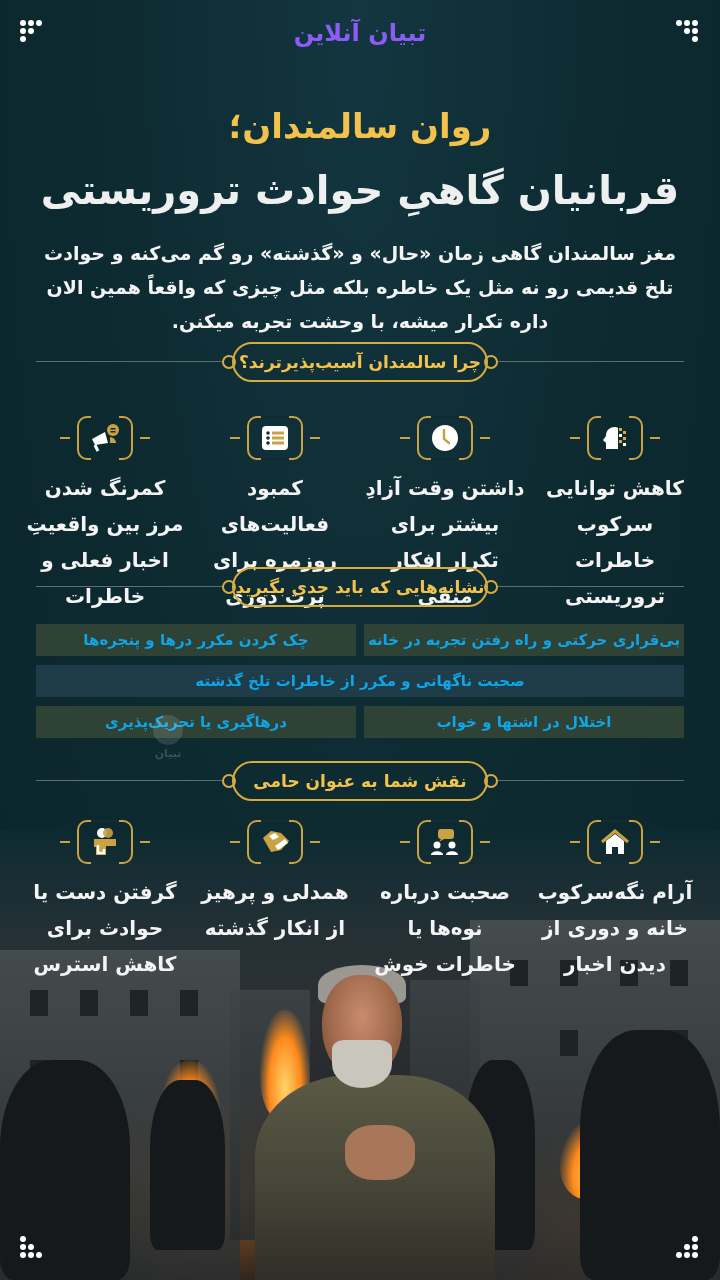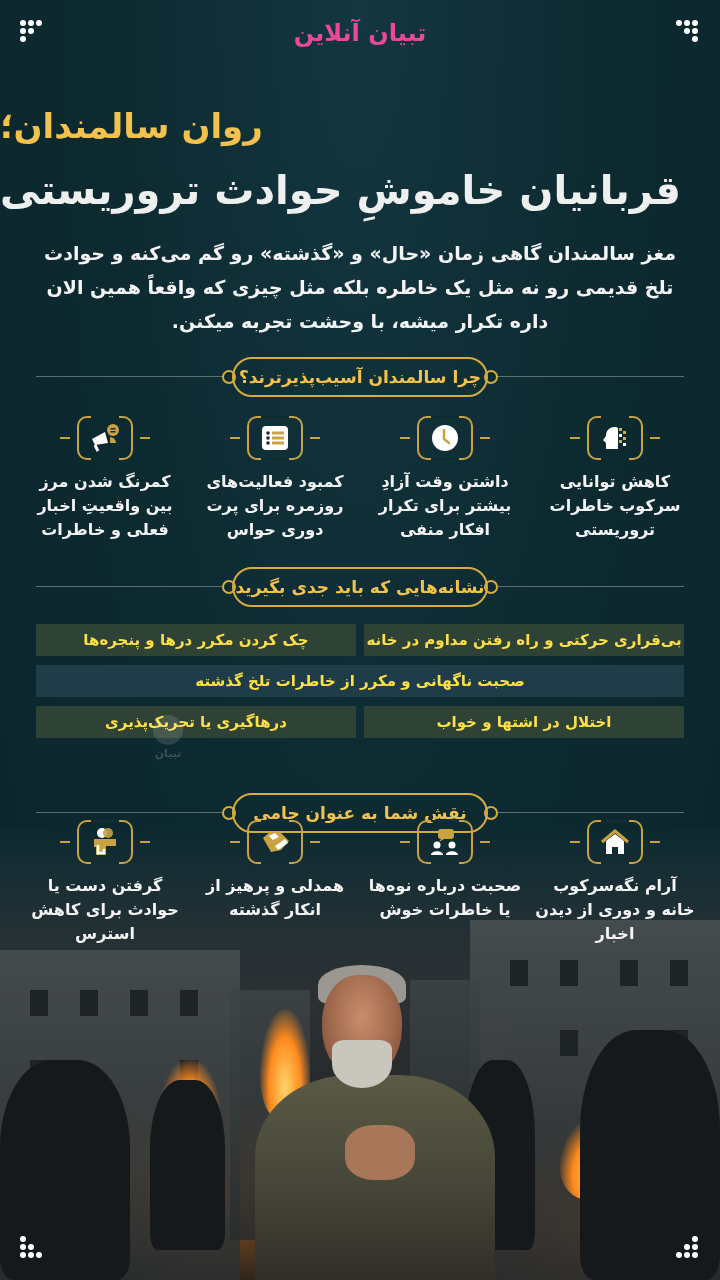--- a/index.html
+++ b/index.html
@@ -47,24 +47,24 @@
   }
   .oldman-hand { position: absolute; left: 345px; top: 1125px; width: 70px; height: 55px; border-radius: 40%; background: #a8775a; }
   .police { position: absolute; left: 435px; top: 1118px; width: 42px; height: 8px; background: linear-gradient(90deg,#ff3355,#ffffff,#3a7bff); border-radius: 4px; filter: blur(1px); }
 
   
   .corner { position: absolute; width: 24px; height: 24px; }
   .corner i { position: absolute; width: 6px; height: 6px; background: #fff; border-radius: 50%; }
 
   
   .logo { position: absolute; top: 18px; left: 0; right: 0; text-align: center; }
-  .logo .fa { font-family: "DejaVu Sans", sans-serif; font-weight: bold; font-size: 24px; color: #ec4899; line-height: 30px; direction: rtl; }
+  .logo .fa { font-family: "DejaVu Sans", sans-serif; font-weight: bold; font-size: 24px; color: #8b5cf6; line-height: 30px; direction: rtl; }
   .logo .en { font-family: "DejaVu Sans", sans-serif; font-size: 14px; letter-spacing: 2px; color: #fff; line-height: 18px; }
 
-  .title { position: absolute; left: 0; right: 0; text-align: left; direction: rtl; font-weight: bold; font-family: "DejaVu Sans", sans-serif; }
+  .title { position: absolute; left: 0; right: 0; text-align: center; direction: rtl; font-weight: bold; font-family: "DejaVu Sans", sans-serif; }
   .title.t1 { top: 104px; font-size: 34px; color: #f2c24d; line-height: 44px; }
   .title.t2 { top: 160px; font-size: 40px; color: #eef0f0; line-height: 60px; }
 
   .intro {
     position: absolute; top: 236px; left: 30px; right: 30px;
     direction: rtl; text-align: center; font-size: 19px; line-height: 34px;
     font-weight: bold; color: #f4f4f4; font-family: "DejaVu Sans", sans-serif;
   }
 
   
@@ -91,29 +91,29 @@
     position: absolute; left: 57px; top: 0; width: 56px; height: 44px;
     border: 2px solid #c9a243; border-radius: 10px;
   }
   .bracket::before { content: ""; position: absolute; left: 12px; right: 12px; top: -2px; height: 2px; background: #0e2b32; }
   .bracket::after { content: ""; position: absolute; left: 12px; right: 12px; bottom: -2px; height: 2px; background: #0e2b32; }
   .scene-bg .bracket::before, .scene-bg .bracket::after { background: #122e35; }
   .dash { position: absolute; top: 21px; width: 10px; height: 2px; background: #c9a243; }
   .dash.l { left: 40px; } .dash.r { right: 40px; }
   .glyph { position: absolute; left: 67px; top: 6px; width: 36px; height: 32px; display: flex; align-items: center; justify-content: center; }
   .card .txt {
-    margin-top: 10px; direction: rtl; font-size: 16px; font-weight: bold;
-    line-height: 24px; color: #f4f4f4; font-family: "DejaVu Sans", sans-serif; padding: 0 4px;
+    margin-top: 10px; direction: rtl; font-size: 20px; font-weight: bold;
+    line-height: 36px; color: #f4f4f4; font-family: "DejaVu Sans", sans-serif; padding: 0 4px;
   }
 
   
   .signs { position: absolute; left: 36px; right: 36px; top: 624px; }
   .sign {
     position: absolute; height: 32px; display: flex; align-items: center; justify-content: center;
-    direction: rtl; font-weight: bold; font-size: 15px; color: #fde047;
+    direction: rtl; font-weight: bold; font-size: 15px; color: #0ea5e9;
     font-family: "DejaVu Sans", sans-serif;
   }
   .sign.g { background: #2f4236; }
   .sign.b { background: #1f3d48; }
 
   .watermark { position: absolute; left: 148px; top: 715px; width: 40px; text-align: center; color: rgba(255,255,255,0.18); font-size: 11px; font-weight: bold; direction: rtl; }
   .watermark .wm-c { width: 30px; height: 30px; border-radius: 50%; background: rgba(255,255,255,0.12); margin: 0 auto 2px; }
 </style>
 </head>
 <body>
@@ -185,25 +185,25 @@
     <i style="left:0;top:16px"></i>
     <i style="left:8px;top:16px"></i>
     <i style="left:16px;top:16px"></i>
 </div>
 
 <div class="logo">
   <div class="fa">تبیان آنلاین</div>
 </div>
 
 <div class="title t1">روان سالمندان؛</div>
-<div class="title t2">قربانیان خاموشِ حوادث تروریستی</div>
+<div class="title t2">قربانیان گاهیِ حوادث تروریستی</div>
 
 <div class="intro">مغز سالمندان گاهی زمان «حال» و «گذشته» رو گم می‌کنه و حوادث تلخ قدیمی رو نه مثل یک خاطره بلکه مثل چیزی که واقعاً همین الان داره تکرار میشه، با وحشت تجربه میکنن.</div>
 
-<div class="sec" style="top:357px">
+<div class="sec" style="top:342px">
   <div class="line l"></div>
   <div class="line r"></div>
   <div class="dot l"></div>
   <div class="dot r"></div>
   <div class="pill">چرا سالمندان آسیب‌پذیرترند؟</div>
 </div>
 
 <div class="cards" style="top:416px">
   <div class="card">
     <div class="icon-wrap">
@@ -279,33 +279,33 @@
 
 <div class="sec" style="top:567px">
   <div class="line l"></div>
   <div class="line r"></div>
   <div class="dot l"></div>
   <div class="dot r"></div>
   <div class="pill">نشانه‌هایی که باید جدی بگیرید</div>
 </div>
 
 <div class="signs">
-  <div class="sign g" style="right:0;top:0;width:320px">بی‌قراری حرکتی و راه رفتن مداوم در خانه</div>
+  <div class="sign g" style="right:0;top:0;width:320px">بی‌قراری حرکتی و راه رفتن تجربه در خانه</div>
   <div class="sign g" style="left:0;top:0;width:320px">چک کردن مکرر درها و پنجره‌ها</div>
   <div class="sign b" style="left:0;top:41px;width:648px">صحبت ناگهانی و مکرر از خاطرات تلخ گذشته</div>
   <div class="sign g" style="right:0;top:82px;width:320px">اختلال در اشتها و خواب</div>
   <div class="sign g" style="left:0;top:82px;width:320px">درها‌گیری یا تحریک‌پذیری</div>
 </div>
 
 <div class="watermark">
   <div class="wm-c"></div>
   <span>تبیان</span>
 </div>
 
-<div class="sec" style="top:793px">
+<div class="sec" style="top:761px">
   <div class="line l"></div>
   <div class="line r"></div>
   <div class="dot l"></div>
   <div class="dot r"></div>
   <div class="pill">نقش شما به عنوان حامی</div>
 </div>
 
 <div class="cards scene-bg" style="top:820px">
   <div class="card">
     <div class="icon-wrap">

